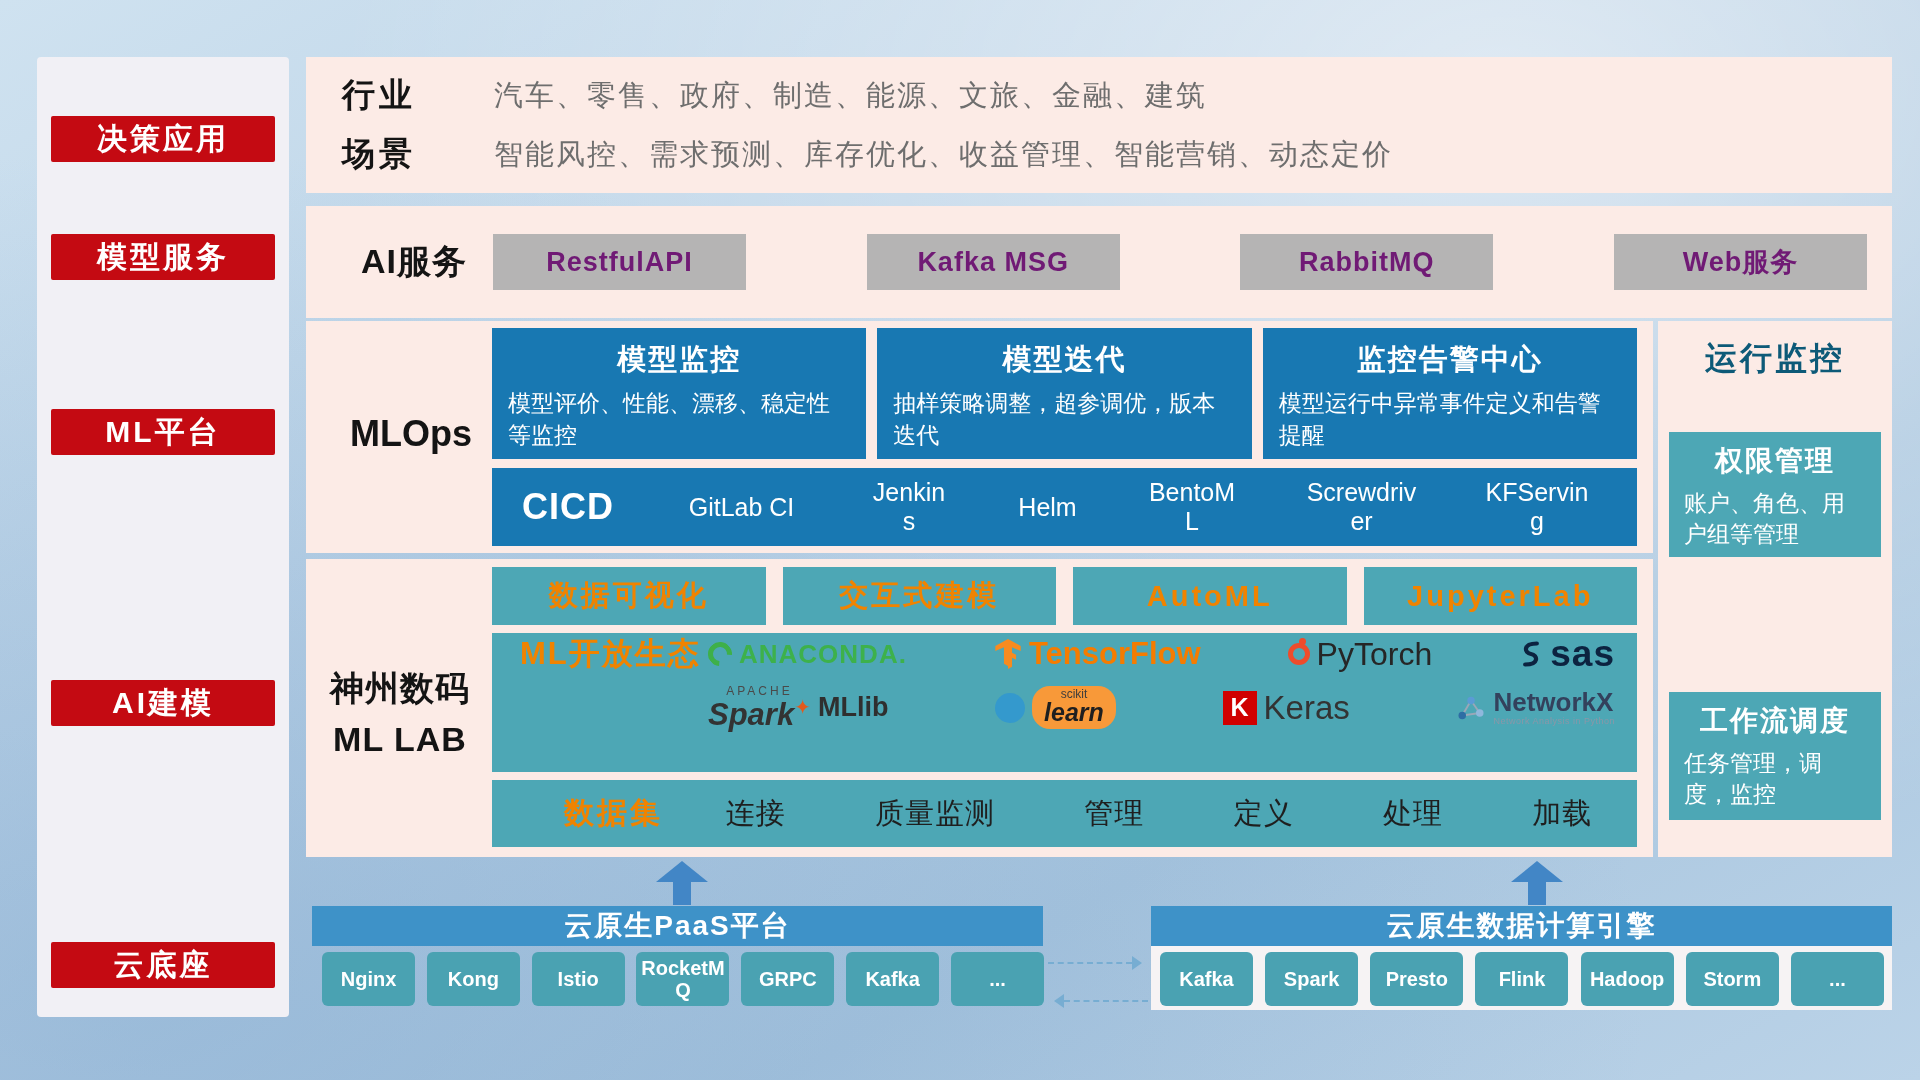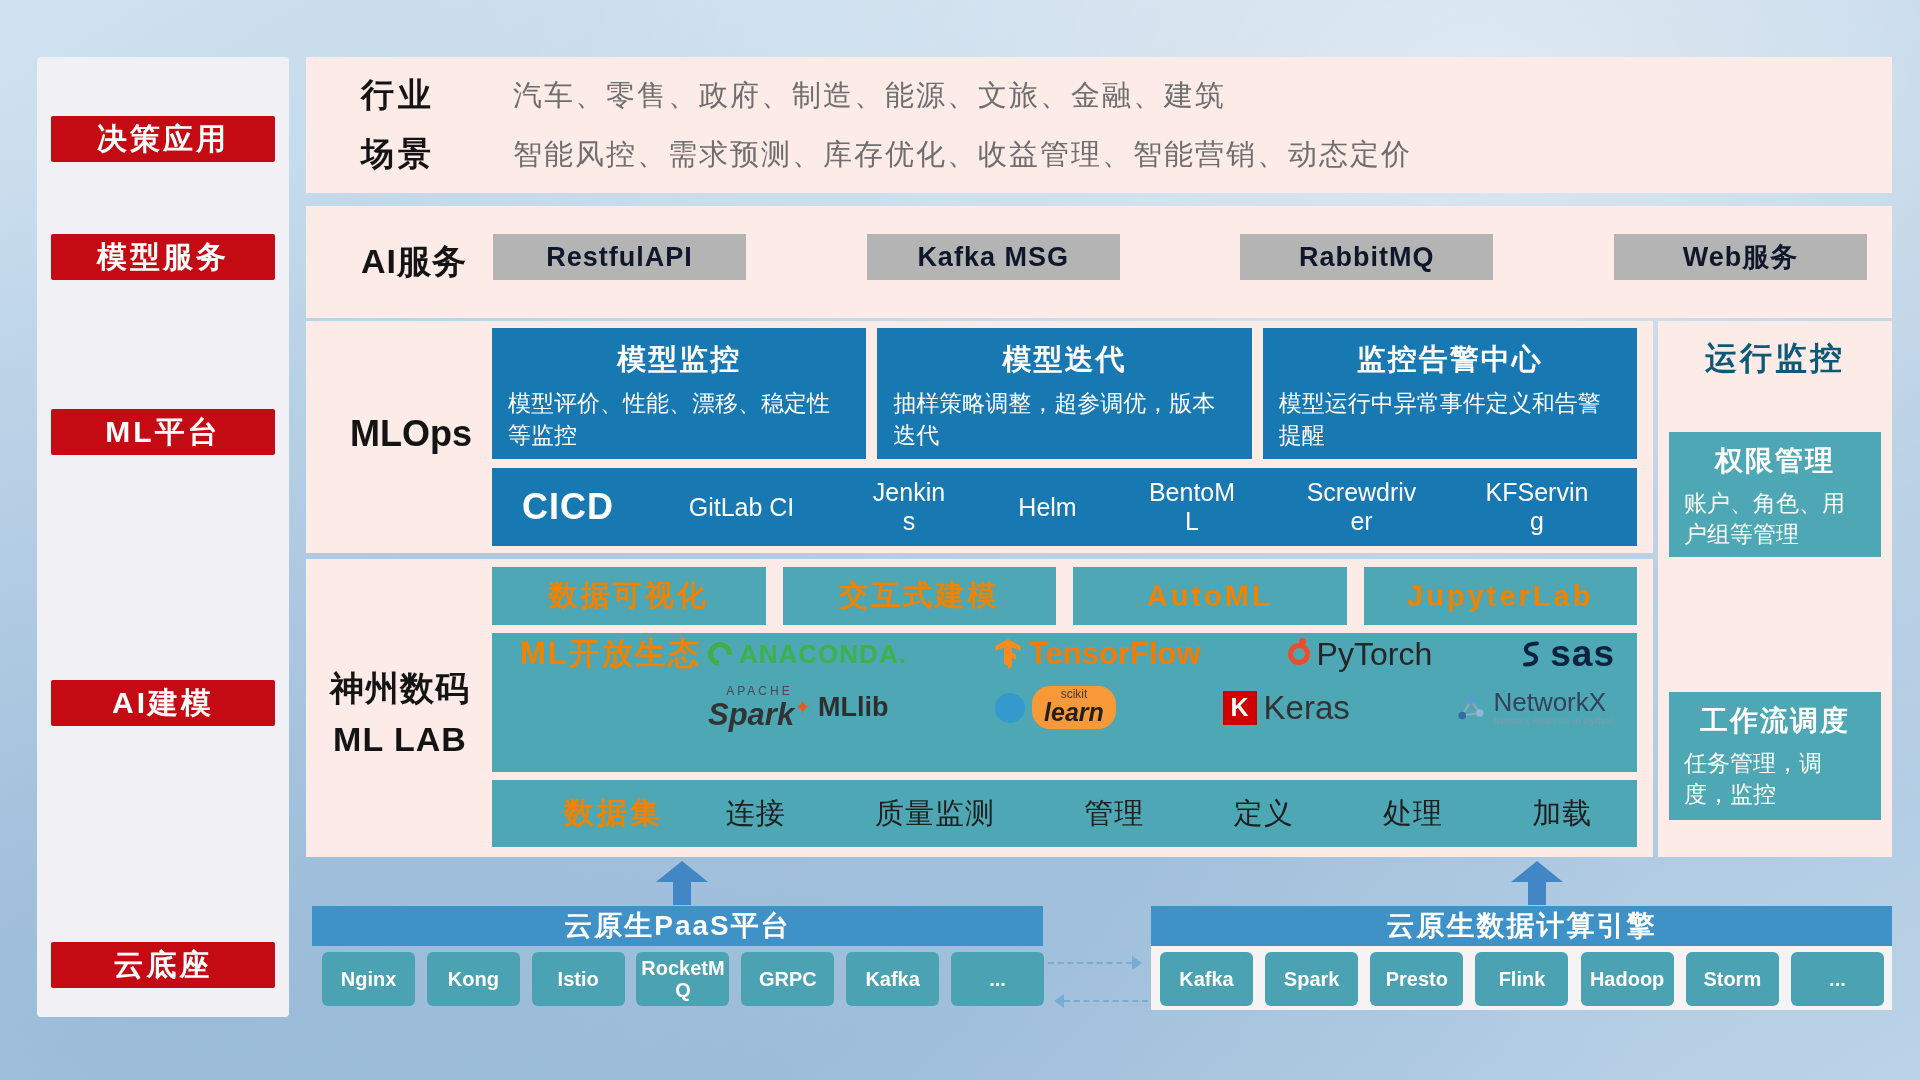--- a/index.html
+++ b/index.html
@@ -15,36 +15,36 @@
   
   #sidebar { position:absolute; left:37px; top:57px; width:252px; height:960px;
     background:#f1f0f5; border-radius:4px; }
   .red-btn { position:absolute; left:14px; width:224px; height:46px; background:#c40a12;
     color:#fff; font-size:30px; font-weight:bold; letter-spacing:3px; border-radius:2px;
     display:flex; align-items:center; justify-content:center; }
 
   
   .panel { position:absolute; background:#fcebe6; }
   #panel-industry { left:306px; top:57px;  width:1586px; height:136px;
-    display:flex; flex-direction:column; justify-content:center; gap:14px; padding-left:55px; }
+    display:flex; flex-direction:column; justify-content:center; gap:14px; padding-left:36px; }
   #panel-ai      { left:306px; top:206px; width:1586px; height:112px; }
   #panel-mlops   { left:306px; top:321px; width:1347px; height:232px; }
   #panel-mllab   { left:306px; top:559px; width:1347px; height:298px; }
   #panel-monitor { left:1658px; top:321px; width:234px; height:536px; }
 
   
   .ind-row { display:flex; align-items:center; }
   .ind-label { width:152px; font-size:33px; font-weight:bold; color:#141414; letter-spacing:4px; }
   .ind-text { font-size:29px; color:#6e6e6e; letter-spacing:2px; }
 
   
   .ai-label { position:absolute; left:55px; top:0; height:100%; display:flex; align-items:center;
     font-size:34px; font-weight:bold; color:#141414; letter-spacing:1px; }
   .ai-buttons { position:absolute; left:187px; top:28px; width:1374px; display:flex; justify-content:space-between; }
-  .gray-btn { width:253px; height:46px; background:#b5b4b4; color:#0f172a; font-size:27px; font-weight:bold;
+  .gray-btn { width:253px; height:56px; background:#b5b4b4; color:#701a75; font-size:27px; font-weight:bold;
     display:flex; align-items:center; justify-content:center; letter-spacing:1px; }
 
   
   .mlops-label { position:absolute; left:30px; top:92px; width:150px; text-align:center;
     font-size:36px; font-weight:bold; color:#141414; }
   .mlops-cards { position:absolute; left:186px; right:16px; top:7px; height:131px; display:flex; gap:11px; }
   .blue-card { flex:1; background:#1878b2; color:#fff; padding:12px 16px 8px; }
   .blue-card .t { text-align:center; font-size:29px; font-weight:bold; letter-spacing:2px; }
   .blue-card .d { font-size:23px; line-height:1.38; margin-top:8px; }
   .cicd-bar { position:absolute; left:186px; right:16px; top:147px; height:78px; background:#1878b2;
@@ -79,21 +79,21 @@
   .spark-star { color:#e25a1c; font-size:20px; vertical-align:super; font-style:normal; }
   .mllib-text { font-size:27px; font-weight:bold; color:#2f2f2f; }
   .sk-dot { width:30px; height:30px; border-radius:50%; background:#3499cd; }
   .sk-blob { background:#f89939; border-radius:18px; padding:2px 12px 4px; display:flex; flex-direction:column; align-items:center; line-height:1; }
   .sk-top { font-size:12px; color:#3d3d3d; }
   .sk-word { font-size:25px; font-weight:bold; font-style:italic; color:#1f1f1f; }
   .keras-k { width:34px; height:34px; background:#d00000; color:#fff; display:flex; align-items:center; justify-content:center;
     font-size:25px; font-weight:bold; }
   .keras-text { font-size:33px; color:#333; }
   .nx-stack { display:flex; flex-direction:column; line-height:1.05; }
-  .nx-word { font-size:26px; font-weight:normal; color:#33415c; }
+  .nx-word { font-size:26px; font-weight:bold; color:#33415c; }
   .nx-sub { font-size:9px; color:#8a97a8; letter-spacing:.5px; }
   .dataset-bar { position:absolute; left:186px; right:16px; top:221px; height:67px; background:#4da7b5;
     display:flex; align-items:center; }
   .dataset-label { font-size:30px; font-weight:bold; color:#f08300; margin-left:72px; letter-spacing:3px; }
   .dataset-items { flex:1; display:flex; justify-content:space-around; color:#1f1f1f; font-size:29px; margin-left:18px; letter-spacing:1px; }
 
   
   .monitor-title { position:absolute; top:16px; width:100%; text-align:center; font-size:32px; font-weight:bold;
     color:#0d5a78; letter-spacing:3px; }
   .teal-card { position:absolute; left:11px; width:212px; background:#4da7b5; color:#fff; padding:10px 15px; }

